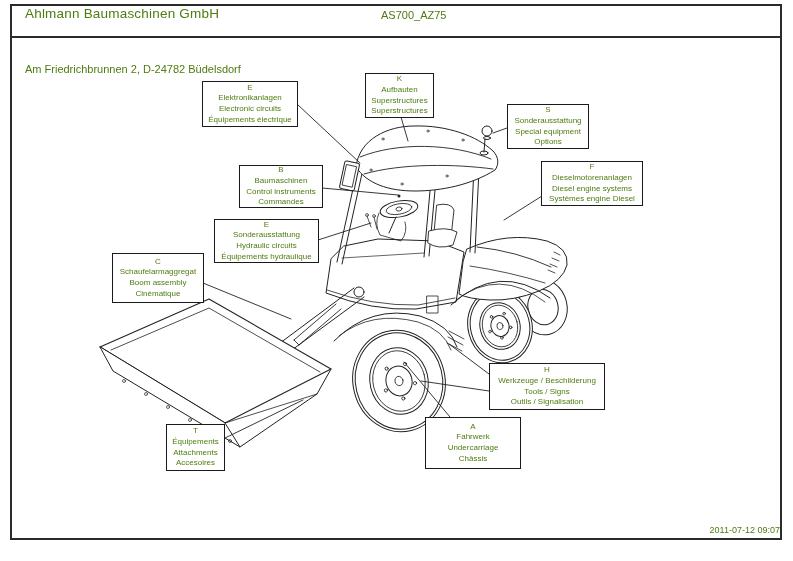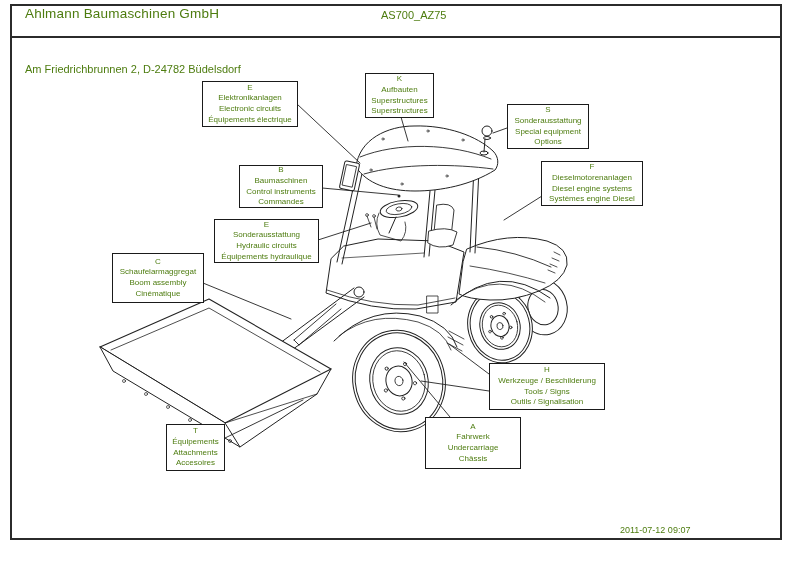--- a/index.html
+++ b/index.html
@@ -11,21 +11,21 @@
     position:absolute;left:10px;top:4px;width:772px;height:536px;
     border:2px solid #2b2b2b;background:#ffffff;box-sizing:border-box;
   }
   #header-divider{
     position:absolute;left:10px;top:36px;width:772px;height:0;
     border-top:2px solid #2b2b2b;
   }
   .company{position:absolute;left:25px;top:6px;font-size:13.5px;letter-spacing:.2px;}
   .address{position:absolute;left:25px;top:23px;font-size:11px;margin-top:40px;}
   .model{position:absolute;left:381px;top:9px;font-size:11px;}
-  .stamp{position:absolute;left:620px;width:160px;top:525px;font-size:9px;}
+  .stamp{position:absolute;left:620px;width:160px;top:525px;font-size:9px;text-align:right;}
   svg#machine{position:absolute;left:0;top:0;}
   .callout{
     position:absolute;background:#ffffff;border:1px solid #1a1a1a;box-sizing:border-box;
     display:flex;flex-direction:column;align-items:center;justify-content:center;
     font-size:8px;line-height:10.6px;text-align:center;white-space:nowrap;z-index:3;
   }
 </style>
 </head>
 <body>
 

